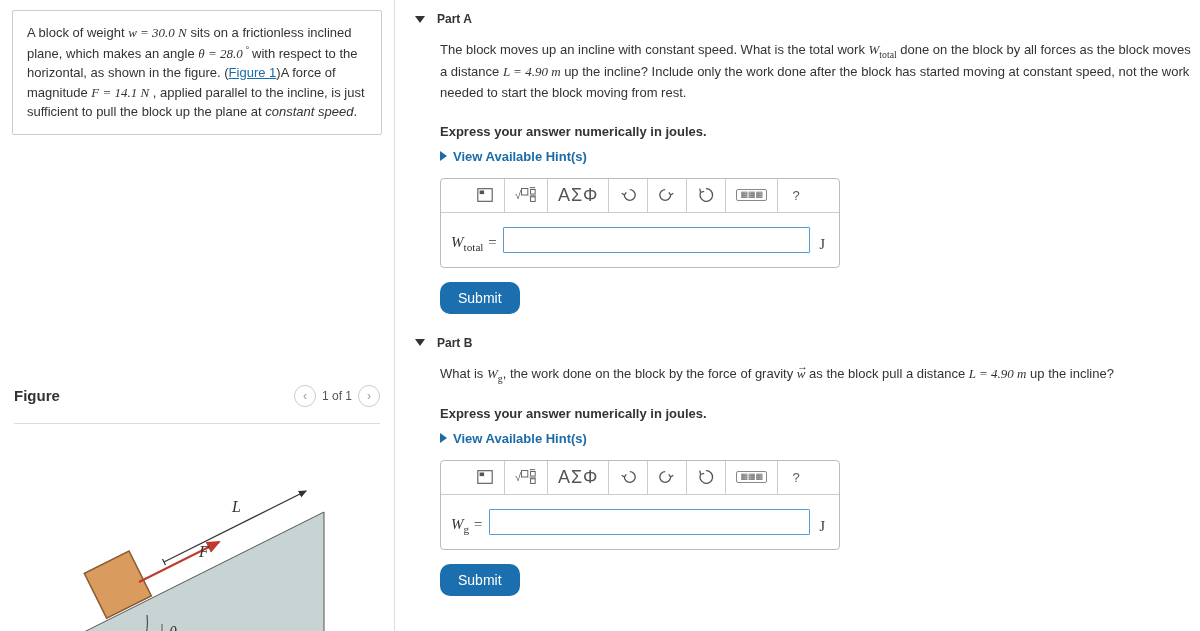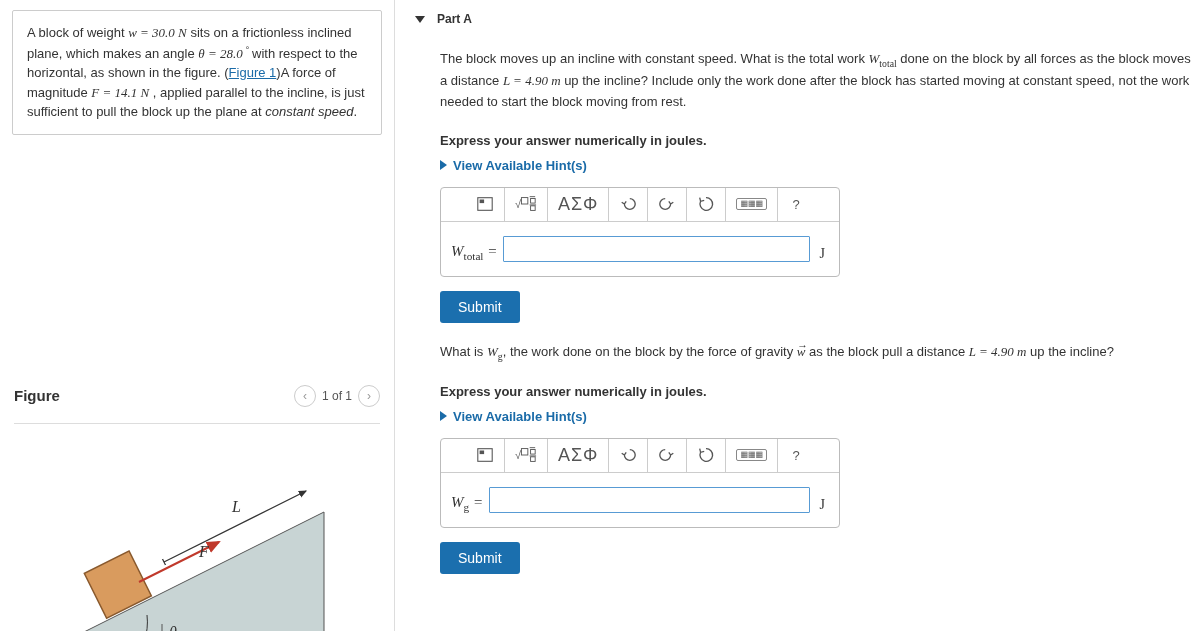--- a/index.html
+++ b/index.html
@@ -6,34 +6,34 @@
 body { font-family: Arial, Helvetica, sans-serif; font-size: 13px; color: #333; background: #fff; width: 1200px; }
 .container { display: flex; }
 .left-panel { width: 395px; padding: 0; border-right: 1px solid #ddd; }
 .problem-text { border: 1px solid #ccc; padding: 12px 14px; margin: 10px 12px 0 12px; line-height: 1.5; border-radius: 2px; }
 .right-panel { flex: 1; padding: 0 8px 0 0; }
 .part-section { padding: 0 0 10px 20px; }
 .part-header { display: flex; align-items: center; padding: 12px 0 14px 0; font-weight: bold; font-size: 12px; }
 .caret-down { width: 0; height: 0; border-left: 5px solid transparent; border-right: 5px solid transparent; border-top: 7px solid #333; margin-right: 12px; }
 .caret-right { width: 0; height: 0; border-top: 5px solid transparent; border-bottom: 5px solid transparent; border-left: 7px solid #1a6ba8; margin-right: 6px; display: inline-block; }
 .part-body { padding-left: 25px; }
-.question-text { line-height: 1.6; margin-bottom: 8px; margin-top: 9px; }
+.question-text { line-height: 1.6; margin-bottom: 8px; }
 .instruction { font-weight: bold; margin: 20px 0 10px 0; }
 .hints-link { color: #1a6ba8; font-weight: bold; font-size: 13px; cursor: pointer; display: flex; align-items: center; margin-bottom: 14px; }
 .answer-box { border: 1px solid #bbb; border-radius: 4px; width: 400px; padding: 0; }
 .toolbar { display: flex; border-bottom: 1px solid #ccc; height: 34px; align-items: stretch; justify-content: center; }
 .tool-btn { border-right: 1px solid #ccc; padding: 0 10px; display: flex; align-items: center; justify-content: center; cursor: pointer; color: #555; min-width: 36px; }
 .tool-btn:last-child { border-right: none; }
 .tool-btn svg { width: 18px; height: 18px; }
 .greek-btn { font-family: Liberation Sans, sans-serif; font-size: 18px; letter-spacing: 1px; }
 .answer-row { display: flex; align-items: flex-end; padding: 14px 10px; gap: 6px; }
 .var-label { font-style: italic; font-family: 'Times New Roman', serif; font-size: 15px; white-space: nowrap; }
 .var-input { flex: 1; border: 1px solid #589bd4; height: 26px; padding: 2px 6px; font-size: 13px; border-radius: 1px; }
 .unit { font-family: 'Times New Roman', serif; font-size: 14px; padding: 0 4px; }
-.submit-btn { background: #1b6fae; color: #fff; border: none; padding: 8px 18px; font-size: 14px; margin-top: 14px; border-radius: 3px; cursor: pointer; }
+.submit-btn { background: #1b6fae; color: #fff; border: none; padding: 8px 18px; font-size: 14px; margin-top: 14px; border-radius: 10px; cursor: pointer; }
 .link { color: #1a6ba8; text-decoration: underline; cursor: pointer; }
 .figure-section { margin-top: 250px; padding: 0 14px; }
 .figure-header { display: flex; justify-content: space-between; align-items: center; padding-bottom: 16px; border-bottom: 1px solid #ddd; }
 .figure-title { font-size: 15px; font-weight: bold; }
 .figure-nav { display: flex; align-items: center; gap: 6px; font-size: 12px; color: #555; }
 .nav-btn { width: 22px; height: 22px; border: 1px solid #ccc; border-radius: 50%; display: flex; align-items: center; justify-content: center; cursor: pointer; color: #999; font-size: 12px; }
 .figure-img { padding: 28px 30px 0 30px; }
 .math { font-family: 'Times New Roman', serif; font-style: italic; }
 .rm { font-style: normal; }
 .sub { font-size: 0.75em; vertical-align: sub; font-style: normal; }
@@ -150,20 +150,24 @@
             <span class="var-label"><span>W</span><span class="sub rm">total</span><span> = </span></span>
             <input class="var-input" type="text" style="">
             <span class="unit">J</span>
           </div>
         </div>
         <button class="submit-btn">Submit</button>
       </div>
     </div>
 
     <div class="part-section">
+      <div class="part-header">
+        <span class="caret-down"></span>
+        <span>Part B</span>
+      </div>
       <div class="part-body">
         <div class="question-text">
           <span>What is </span><span class="math"><span>W</span><span class="sub">g</span></span><span>, the work done on the block by the force of gravity </span><span class="math vec">w</span><span> as the block pull a distance </span><span class="math">L = 4.90 m</span><span> up the incline?</span>
         </div>
         <div class="instruction">Express your answer numerically in joules.</div>
         <div class="hints-link">
           <span class="caret-right"></span>
           <span>View Available Hint(s)</span>
         </div>
         <div class="answer-box">

